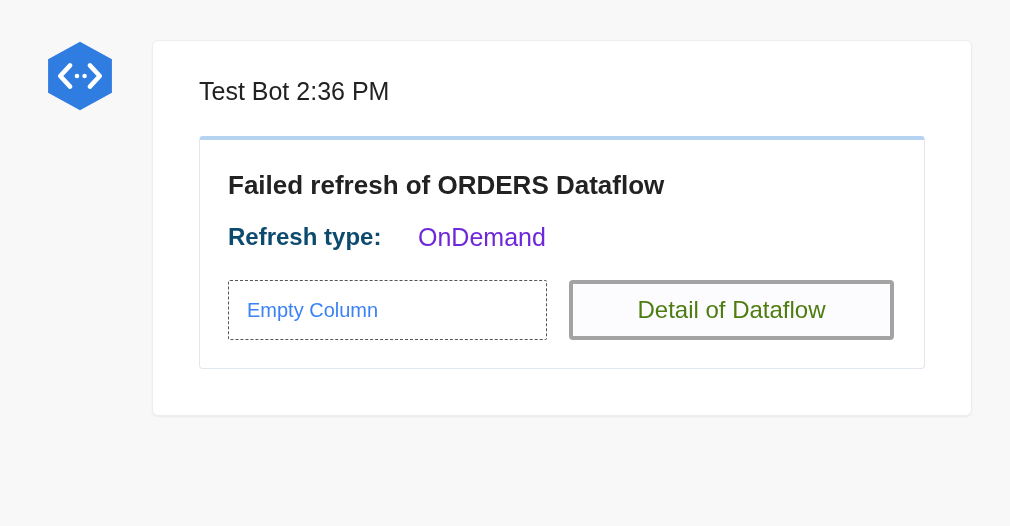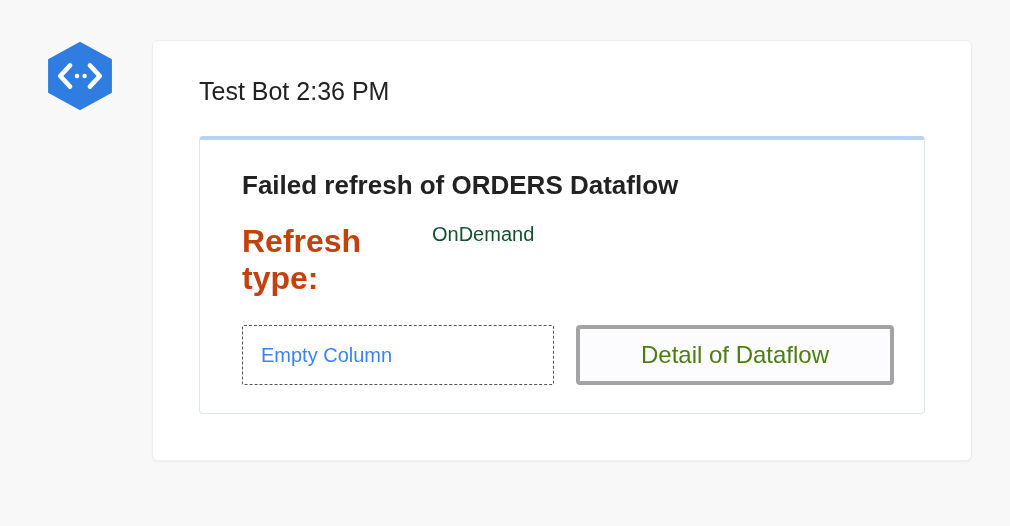--- a/index.html
+++ b/index.html
@@ -37,45 +37,45 @@
     .sender {
       font-weight: 400;
     }
     .timestamp {
       font-weight: 400;
     }
     .inner-card {
       border: 1px solid #e0e7ef;
       border-top: 4px solid #b7d3f2;
       border-radius: 4px;
-      padding: 30px 30px 28px 42px;
+      padding: 30px 30px 28px 28px;
     }
     .title {
       font-size: 26px;
       font-weight: 700;
       color: #222;
       margin-bottom: 22px;
     }
     .kv-table {
       margin-bottom: 26px;
     }
     .kv-row {
       display: flex;
       margin-bottom: 2px;
     }
     .kv-label {
-      font-size: 32px;
+      font-size: 24px;
       font-weight: 700;
-      color: #c2410c;
+      color: #0c4a6e;
       width: 190px;
       flex-shrink: 0;
     }
     .kv-value {
-      font-size: 20px;
-      color: #14532d;
+      font-size: 25px;
+      color: #6d28d9;
       font-weight: 400;
     }
     .action-row {
       display: flex;
       gap: 22px;
     }
     .empty-box {
       flex: 1;
       border: 1.5px dashed #555;
       padding: 14px 18px;

